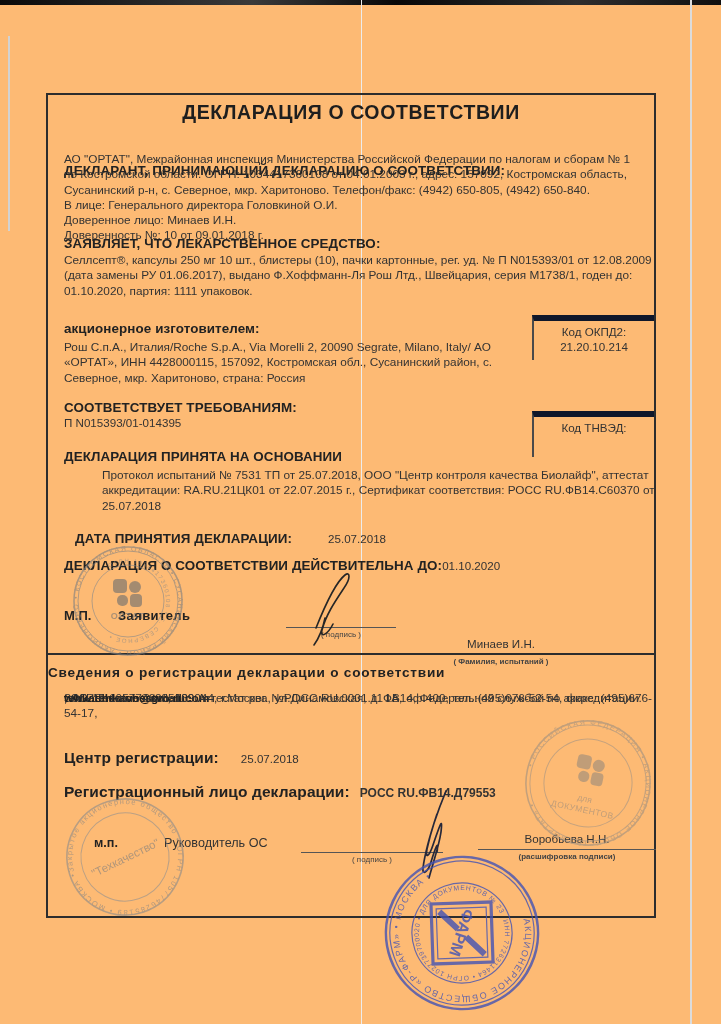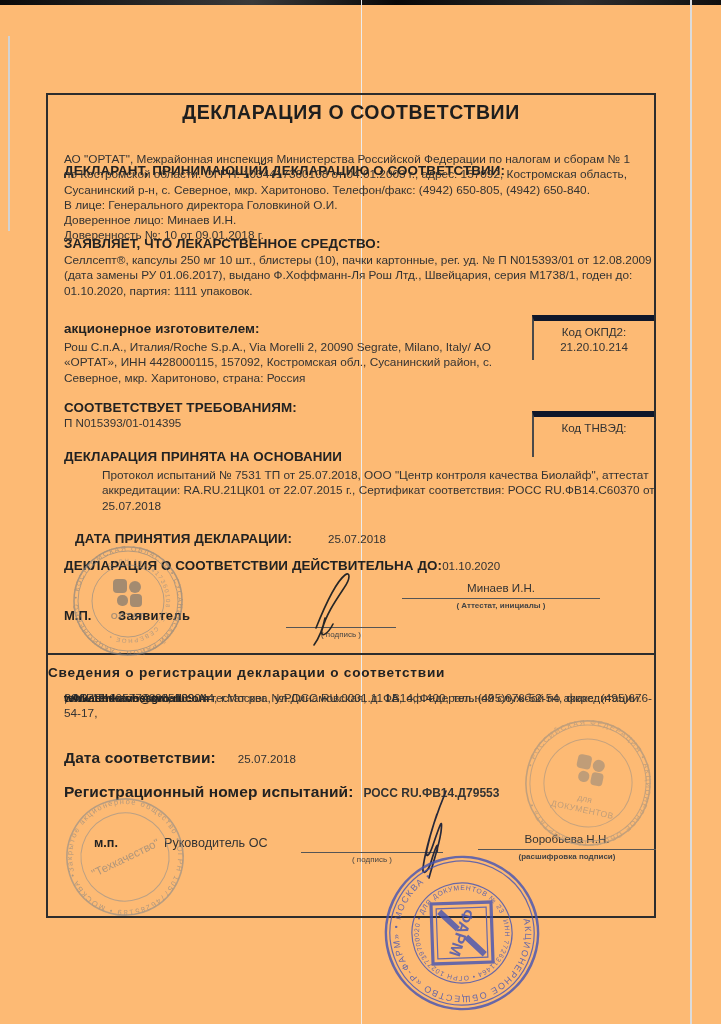--- a/index.html
+++ b/index.html
@@ -38,21 +38,21 @@
   .row-valid{left:16px;top:463px;}
   .row-valid .val{margin-left:0;}
   .mp1{left:16px;top:513px;font-size:13px;font-weight:bold;color:#222;}
   .role1{left:70px;top:513px;font-size:13px;font-weight:bold;color:#222;letter-spacing:.4px;}
   .sig-group{display:block;}
   .sig-name{position:static;text-align:center;font-size:11.6px;color:#333;margin-bottom:4px;}
   .sig-line{position:static;border-top:1.7px solid #555;height:0;}
   .sig-cap{position:static;text-align:center;font-size:8px;color:#444;margin-top:2px;}
   .sig-cap.b{font-weight:bold;}
   .g-sign1{left:238px;top:532px;width:110px;}
-  .g-name1{left:354px;top:486px;width:198px;}
+  .g-name1{left:354px;top:542px;width:198px;}
   .divider{left:-2px;top:558px;width:610px;height:2px;background:#2d2d2d;}
   .s2-title{left:0;top:570px;width:100%;text-align:left;font-size:13.6px;font-weight:bold;letter-spacing:.8px;color:#222;}
   .p5{left:16px;top:596px;width:588px;font-size:11.8px;line-height:15.3px;text-align:justify;color:#333;white-space:normal;}
   .p5 b{color:#222;}
   .row-regdate{left:16px;top:654px;}
   .row-regdate .h{font-size:15.5px;}
   .row-regdate .val{margin-left:22px;}
   .row-regnum{left:16px;top:688px;}
   .row-regnum .h{font-size:15.5px;}
   .row-regnum .val{margin-left:10px;font-weight:bold;font-size:12px;}
@@ -117,42 +117,42 @@
     <div class="mp1">М.П.</div>
     <div class="role1">Заявитель</div>
 
     <div class="sig-group g-sign1">
       <div class="sig-line"></div>
       <div class="sig-cap">( подпись )</div>
     </div>
     <div class="sig-group g-name1">
       <div class="sig-name">Минаев И.Н.</div>
       <div class="sig-line"></div>
-      <div class="sig-cap b">( Аттестат, инициалы )</div>
+      <div class="sig-cap b">( Фамилия, испытаний )</div>
     </div>
 
     <div class="divider"></div>
 
     <div class="s2-title">Сведения о регистрации декларации о соответствии</div>
 
     <div class="p5">
       <span>ЗАО "Техкачество", 109044, г.Москва, ул.Динамовская, д. 1А, оф.400, тел.:(495)676-52-54, факс: (495)676-54-17, </span>
         <b>www.tehkachestvo.ru</b>
         <span>, </span>
         <b>tehkachestvo@gmail.com</b>
         <span>, ОГРН: 1057746285189 Аттестат рег. №РОСС RU.0001.11ФВ14, Федеральной службой по аккредитации.</span>
     </div>
 
     <div class="kv row-regdate">
-      <span class="h">Дата соответствии:</span>
+      <span class="h">Центр регистрации:</span>
       <span class="val">25.07.2018</span>
     </div>
 
     <div class="kv row-regnum">
-      <span class="h">Регистрационный номер испытаний:</span>
+      <span class="h">Регистрационный лицо декларации:</span>
       <span class="val">РОСС RU.ФВ14.Д79553</span>
     </div>
 
     <div class="mp2">м.п.</div>
     <div class="role2">Руководитель ОС</div>
 
     <div class="sig-group g-sign2">
       <div class="sig-line"></div>
       <div class="sig-cap">( подпись )</div>
     </div>

